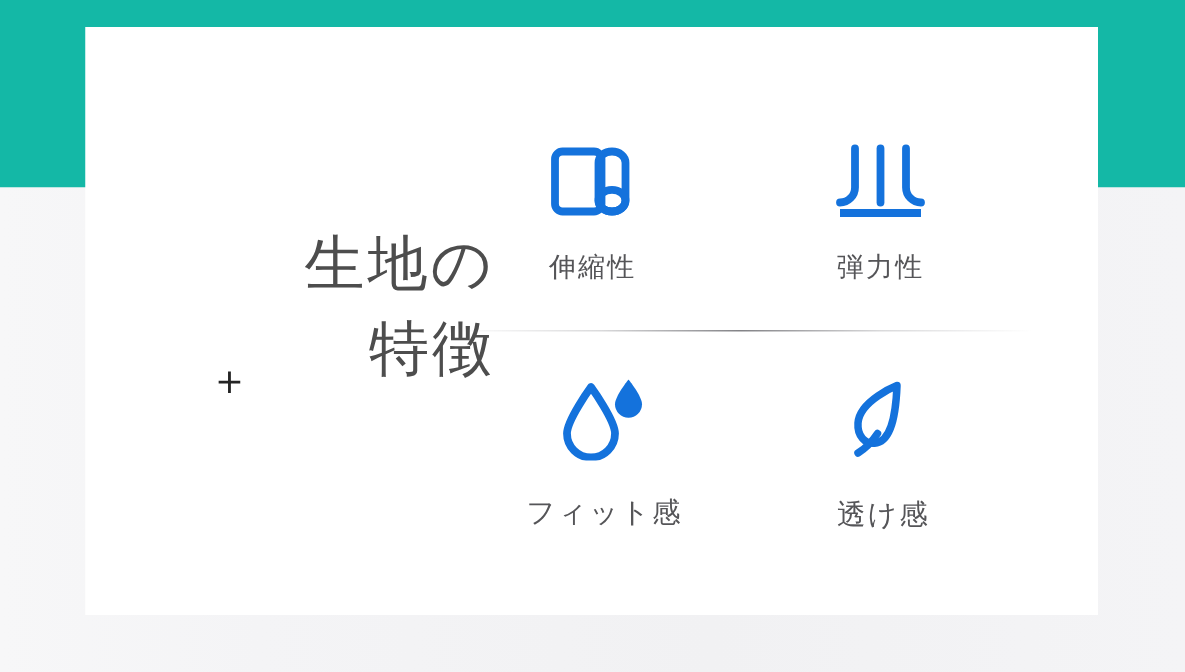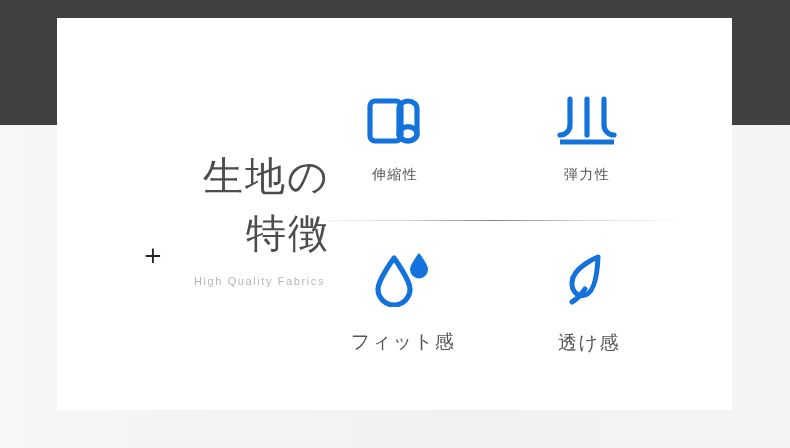--- a/index.html
+++ b/index.html
@@ -11,21 +11,21 @@
     height: 448px;
     background: #ffffff;
     font-family: "Liberation Sans", "DejaVu Sans", sans-serif;
     overflow: hidden;
   }
 
   .stage {
     position: relative;
     width: 790px;
     height: 448px;
-    background: #404040;
+    background: #14b8a6;
   }
 
   
   .bg-band-lower {
     position: absolute;
     left: 0;
     top: 125px;
     width: 790px;
     height: 323px;
     background: #f2f2f4;
@@ -131,21 +131,21 @@
     height: 72px;
     display: flex;
     align-items: center;
     justify-content: center;
   }
   .feature-icon svg { display: block; }
 
   .feature-label {
     margin-top: 9px;
     font-family: "DejaVu Sans", "Liberation Sans", sans-serif;
-    font-size: 14px;
+    font-size: 18px;
     letter-spacing: 1.5px;
     color: #555558;
     font-weight: 400;
     white-space: nowrap;
   }
   .feature.pos-2 .feature-label,
   .feature.pos-3 .feature-label {
     font-size: 19px;
     margin-top: 14px;
   }
@@ -157,21 +157,20 @@
 
   <div class="bg-band-lower"></div>
   <div class="bg-band-soft"></div>
   <div class="bg-plate"></div>
 
   <div class="card">
 
     <div class="heading-block" style="left:58px; top:130px;">
       <div class="heading-line">生地の</div>
       <div class="heading-line">特徴</div>
-      <div class="heading-sub">High Quality  Fabrics</div>
     </div>
 
     <div class="plus-mark" style="left:86px; top:225px;">+</div>
 
     <div class="divider" style="left:243px; top:202px;"></div>
 
     <div class="features" style="left:243px; top:67px;">
 
       <div class="feature pos-0">
         <div class="feature-icon">

